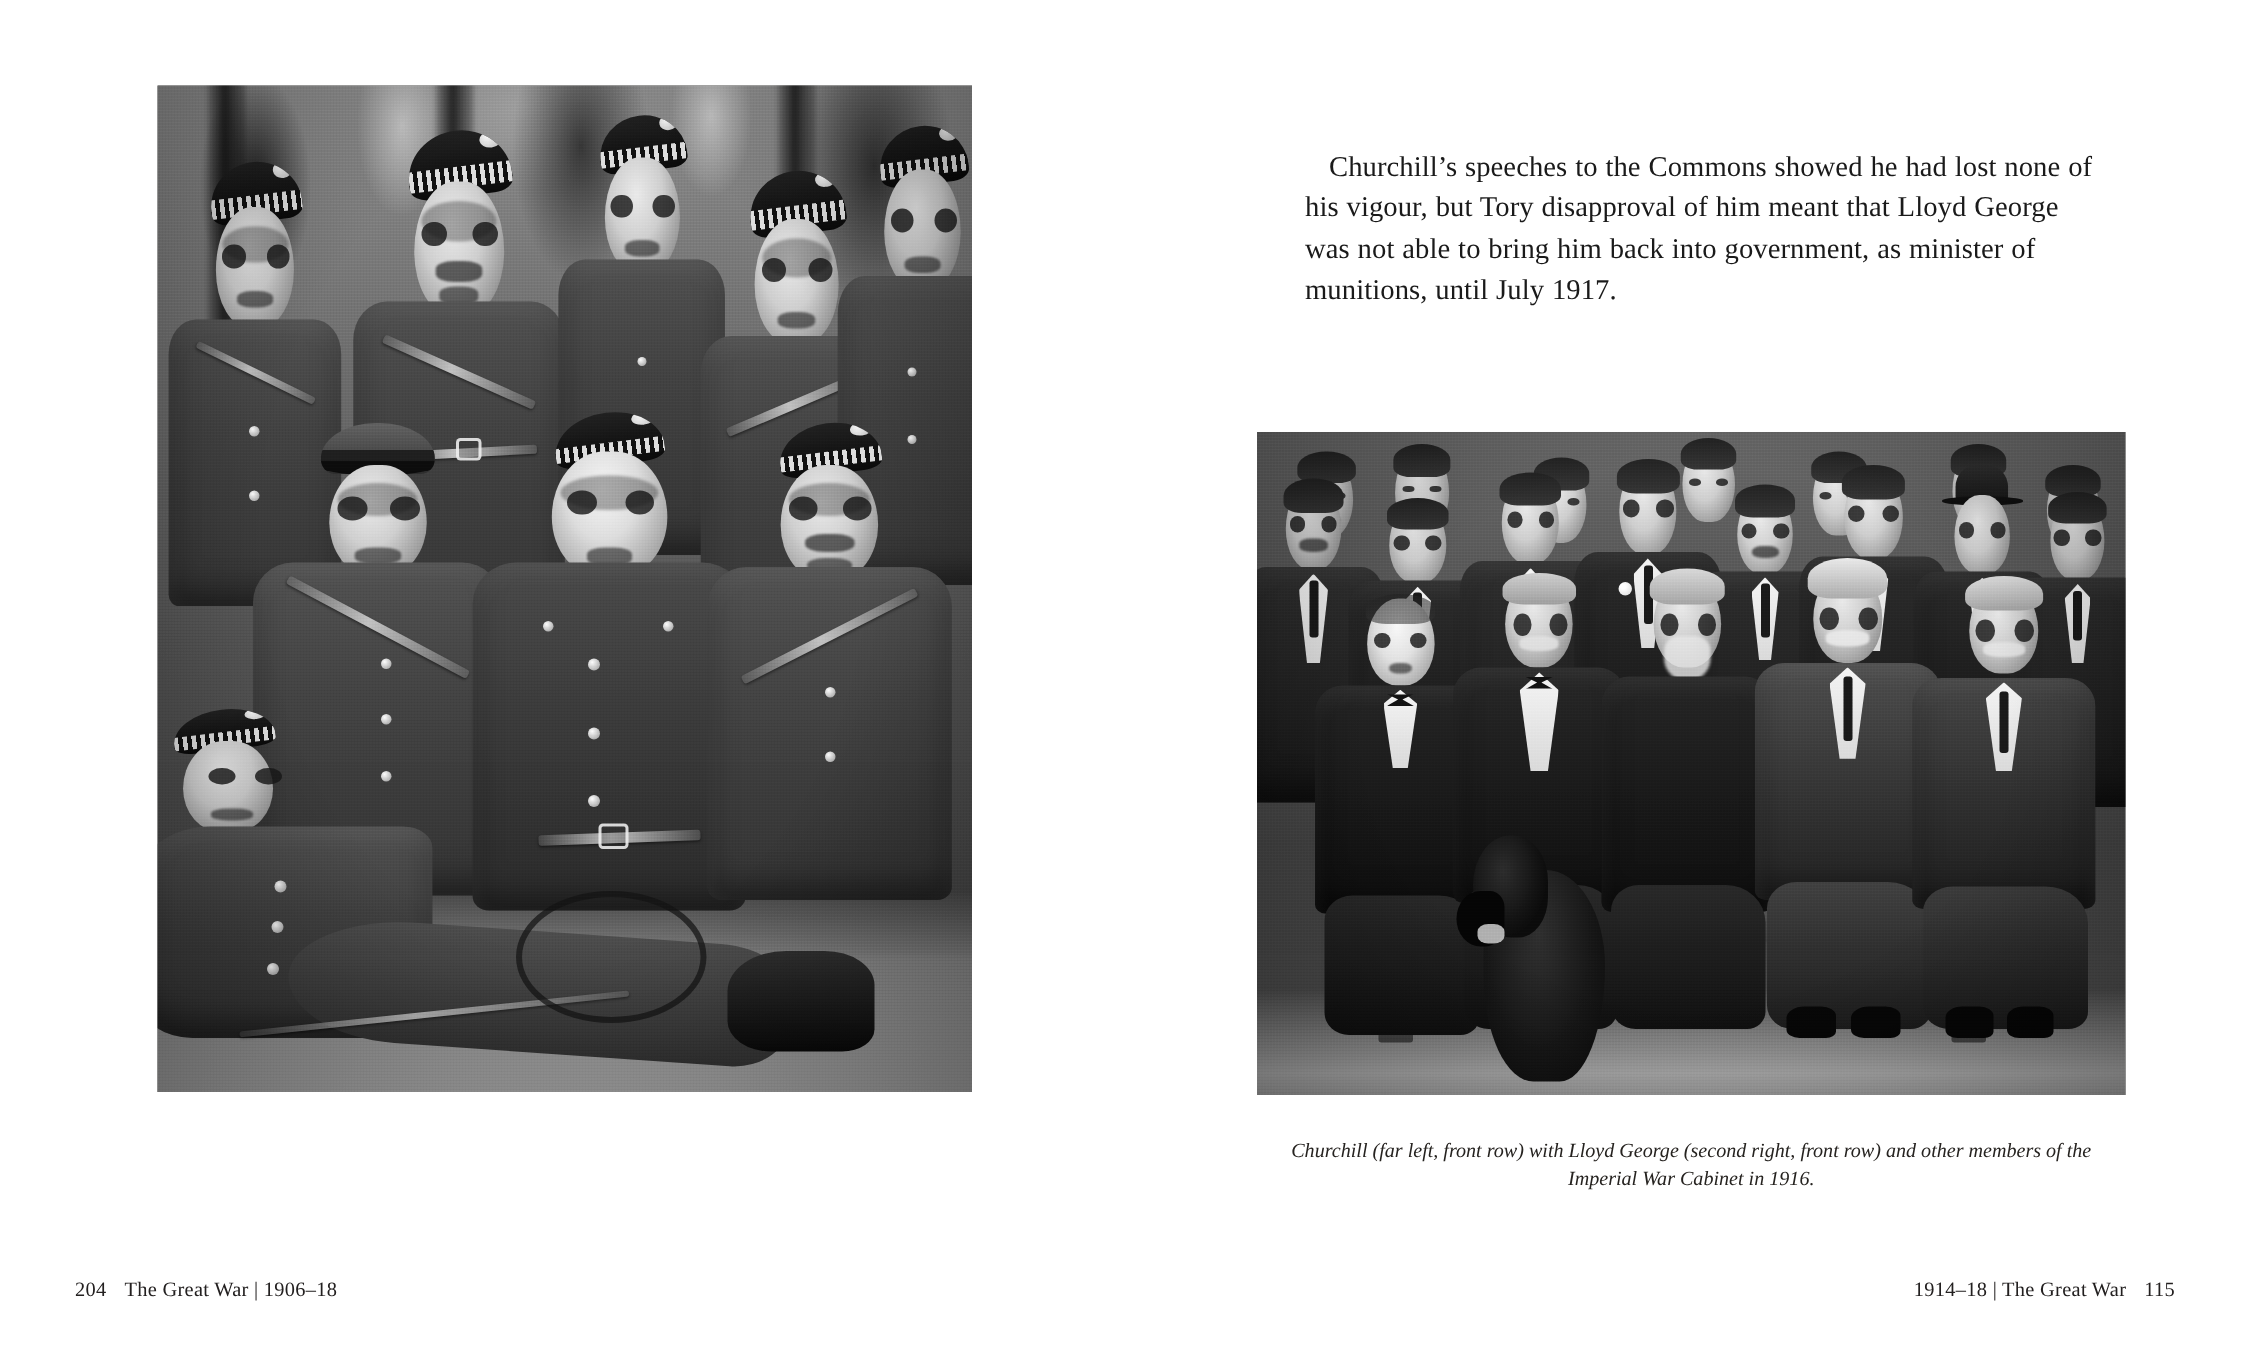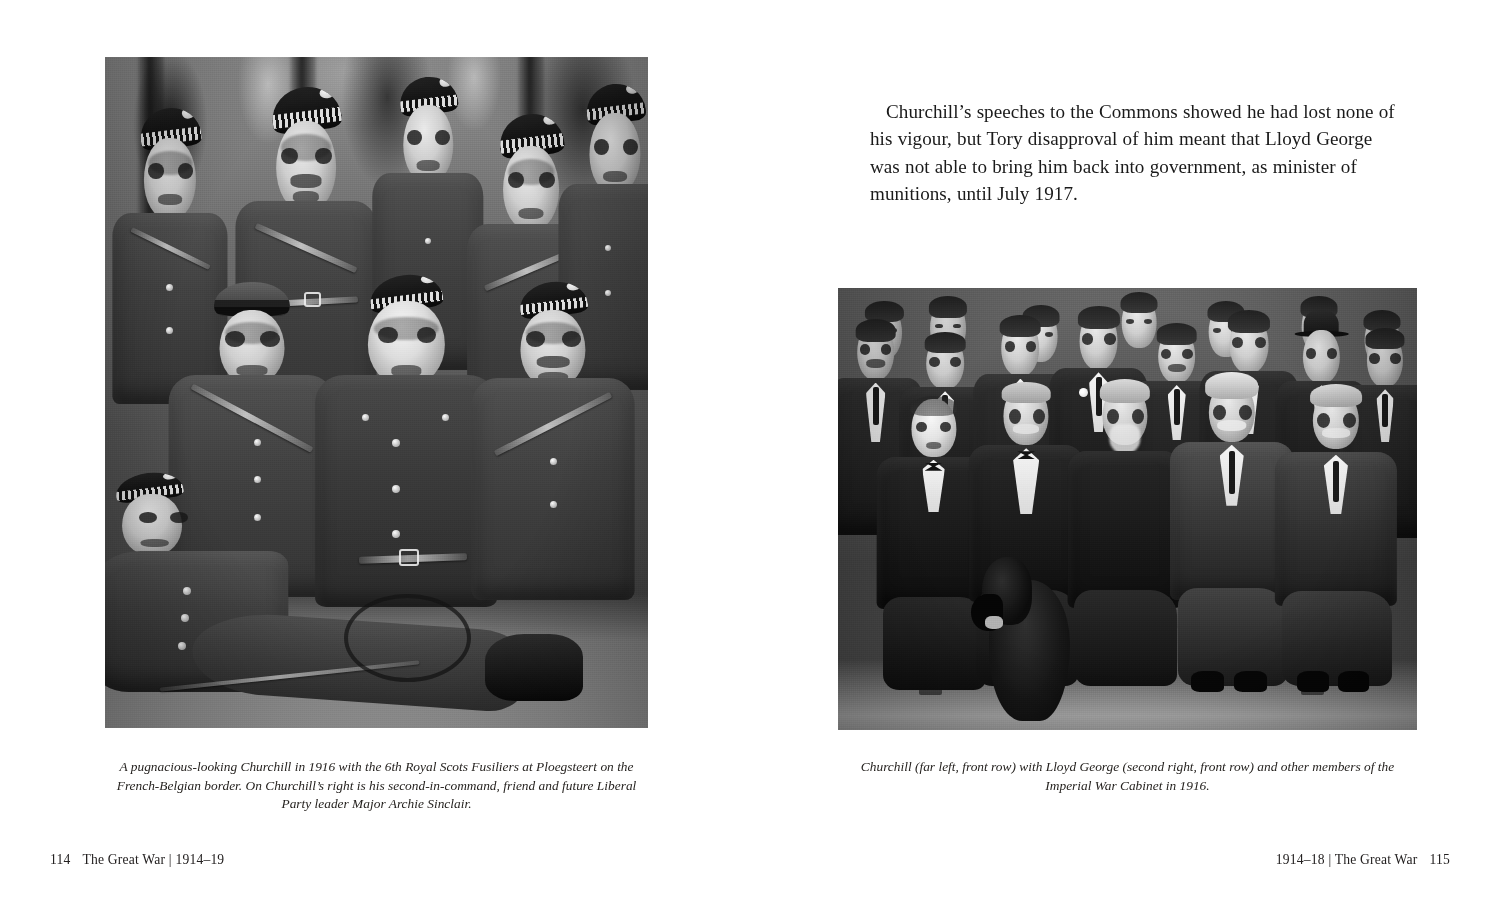--- a/index.html
+++ b/index.html
@@ -539,24 +539,23 @@
 
         <div style="position:absolute; left:44%; top:80%; width:22%; height:12%;
                     border:4px solid rgba(30,27,22,.72); border-radius:50%;
                     background:transparent;"></div>
 
         <div class="grain"></div>
         <div class="vignette"></div>
       </div>
     </div>
 
-    <div class="caption caption-left">A pugnacious-looking Churchill in 1916 with the 6th Royal Scots Fusiliers at Ploegsteert on the French-Belgian border. On Churchill’s right is his second-in-command, friend and future Liberal Party leader Major Archie Sinclair.</div>
 
     <div class="folio folio-left">
-      <span class="num">114</span><span>The Great War | 1914–19</span>
+      <span class="num">204</span><span>The Great War | 1906–18</span>
     </div>
   </div>
 
   <div class="page page-right">
 
     <div class="bodycol">
       <p>Churchill’s speeches to the Commons showed he had lost none of his vigour, but Tory disapproval of him meant that Lloyd George was not able to bring him back into government, as minister of munitions, until July 1917.</p>
     </div>
 
     <div class="photo photo-right">

